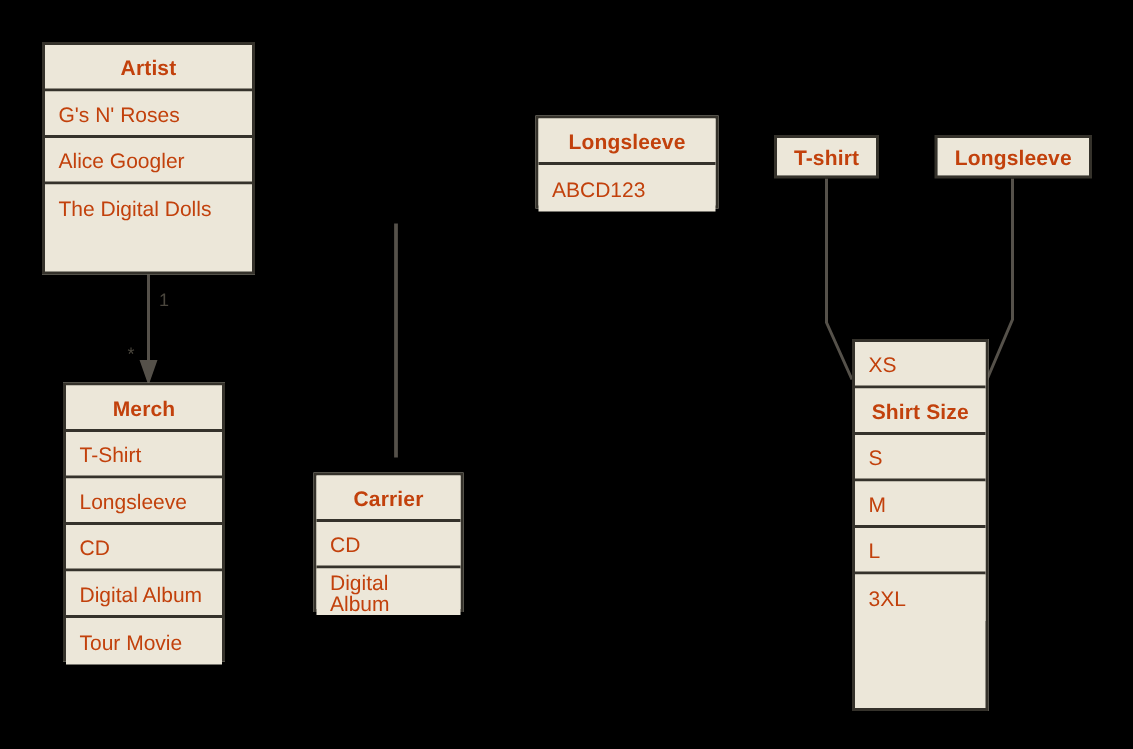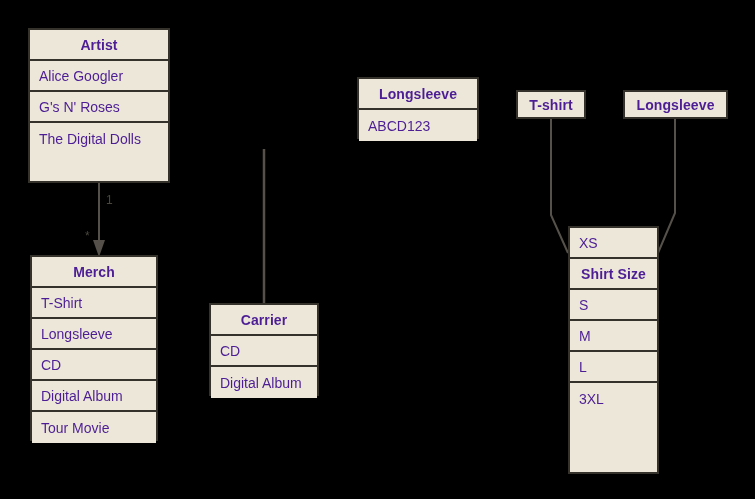--- a/index.html
+++ b/index.html
@@ -18,21 +18,21 @@
   .table-box {
     position: absolute;
     box-sizing: border-box;
     border: 2px solid #35322b;
     background: #ece7d9;
     z-index: 3;
   }
   .cell {
     box-sizing: border-box;
     background: #ece7d9;
-    color: #4c1d95;
+    color: #c2410c;
     font-size: 14px;
     line-height: 1;
     display: flex;
     align-items: center;
     padding: 0 9px;
     border-bottom: 2px solid #35322b;
     height: 31px;
   }
   .cell.last {
     border-bottom: none;
@@ -80,36 +80,36 @@
     <path d="M 551 119 L 551 215 L 568 253" stroke="#55514a" stroke-width="2" fill="none"></path>
 
     <path d="M 675 119 L 675 213 L 658 253" stroke="#55514a" stroke-width="2" fill="none"></path>
   </svg>
 
   <div class="edge-label" style="left:106px; top:194px;">1</div>
   <div class="edge-label" style="left:85px; top:230px;">*</div>
 
   <div class="table-box" style="left:28px; top:28px; width:142px; height:155px;">
     <div class="cell header">Artist</div>
+    <div class="cell">G's N' Roses</div>
     <div class="cell">Alice Googler</div>
-    <div class="cell">G's N' Roses</div>
     <div class="cell last">The Digital Dolls</div>
   </div>
 
-  <div class="table-box" style="left:30px; top:255px; width:128px; height:186px;">
+  <div class="table-box" style="left:42px; top:255px; width:108px; height:186px;">
     <div class="cell header">Merch</div>
     <div class="cell">T-Shirt</div>
     <div class="cell">Longsleeve</div>
     <div class="cell">CD</div>
     <div class="cell">Digital Album</div>
     <div class="cell last">Tour Movie</div>
   </div>
 
 
-  <div class="table-box" style="left:209px; top:303px; width:110px; height:93px;">
+  <div class="table-box" style="left:209px; top:315px; width:100px; height:93px;">
     <div class="cell header">Carrier</div>
     <div class="cell">CD</div>
     <div class="cell last">Digital Album</div>
   </div>
 
   <div class="table-box" style="left:357px; top:77px; width:122px; height:62px;">
     <div class="cell header">Longsleeve</div>
     <div class="cell last">ABCD123</div>
   </div>
 

